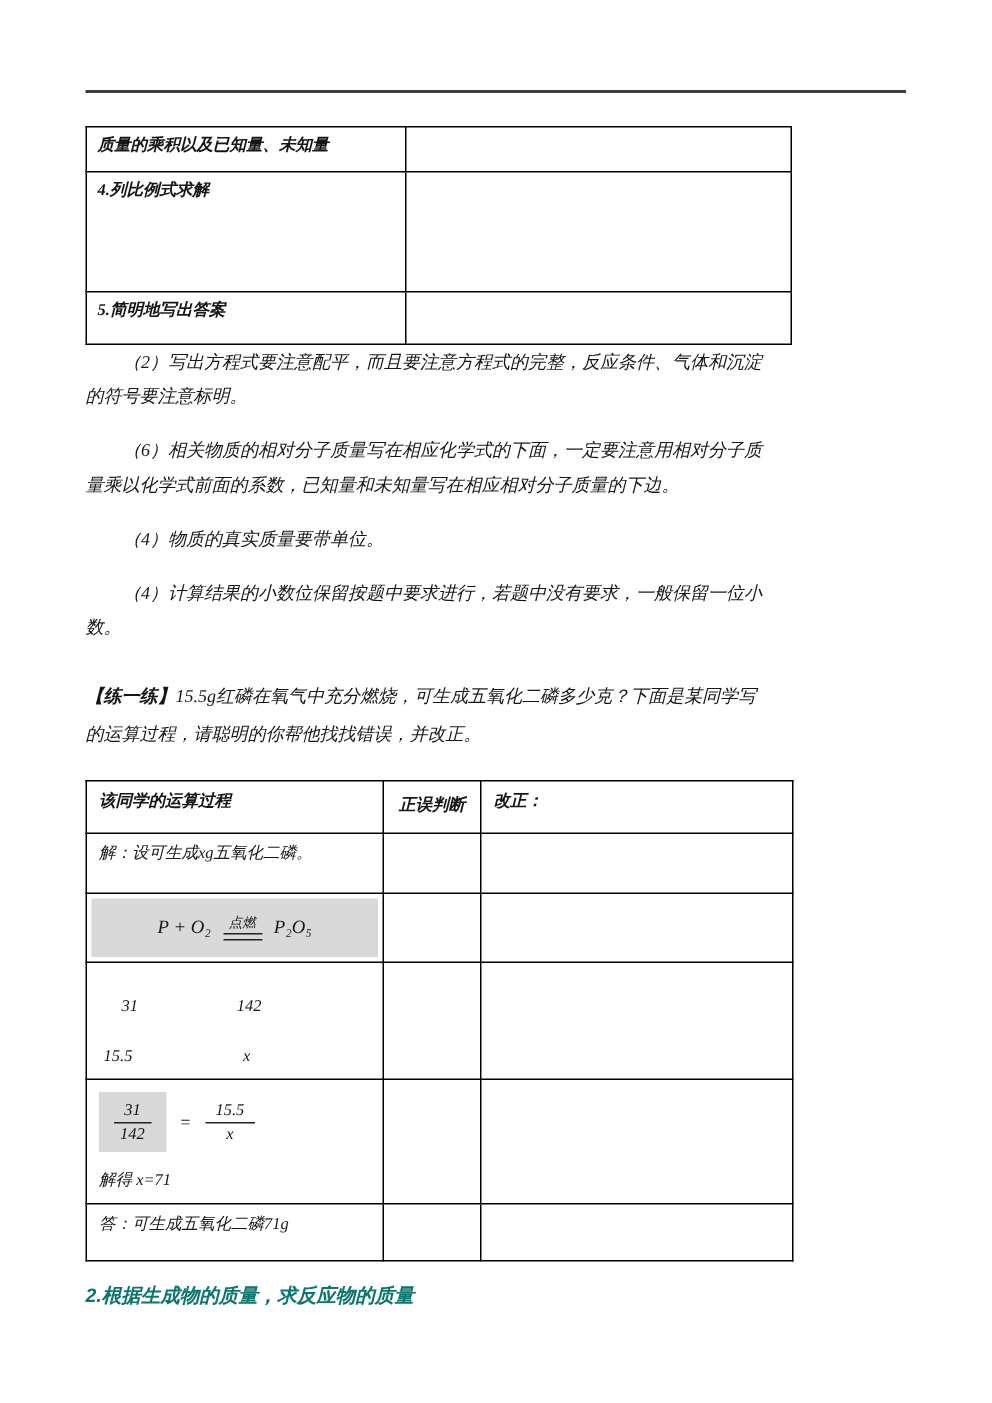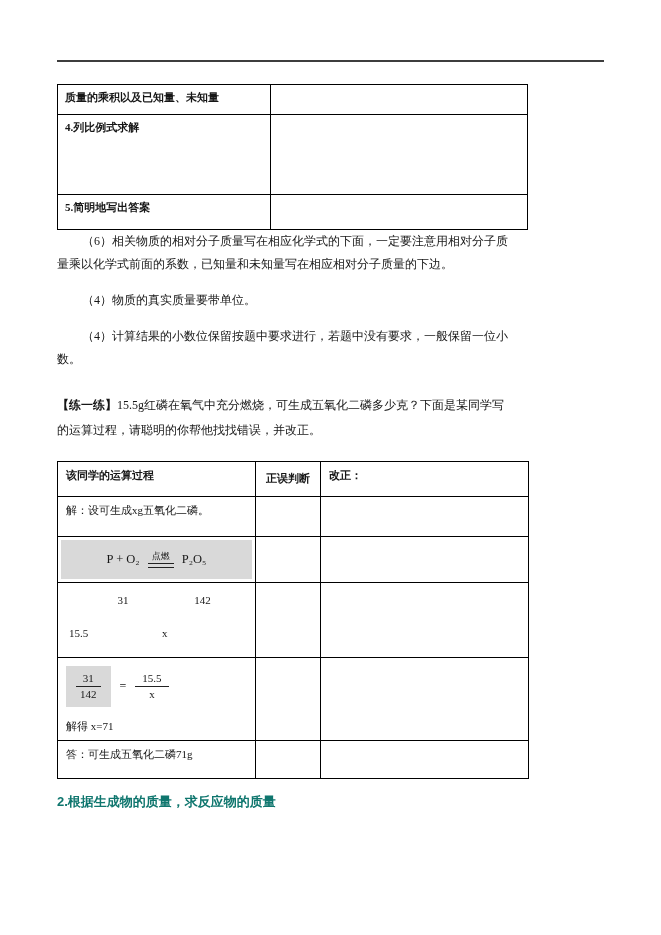--- a/index.html
+++ b/index.html
@@ -2,21 +2,21 @@
 <html><head>
 <meta charset="utf-8">
 <style>
   * { margin:0; padding:0; box-sizing:border-box; }
   html,body { background:#ffffff; }
   body {
     width:661px; height:935px; overflow:hidden;
     font-family:"Liberation Serif","DejaVu Serif",serif;
     color:#161616; font-size:12px;
   }
-  .page { width:565px; padding:0 57px; position:relative; }
+  .page { width:565px; padding:0 57px; position:relative;font-style:italic; }
 
   .top-rule {
     margin-top:60px; width:547px;
     border:none; border-top:2px solid #3d3d3d;
   }
 
   table { border-collapse:collapse; table-layout:fixed; }
   td { border:1px solid #000; vertical-align:top; }
 
   
@@ -55,21 +55,21 @@
   .eq-box {
     background:#d9d9d9; height:39px;
     display:flex; align-items:center; justify-content:center; gap:8px;
     font-size:12.5px;
   }
   .cond { display:inline-flex; flex-direction:column; align-items:center; line-height:1; }
   .cond-txt { font-size:9px; margin-bottom:2px; }
   .cond-line { width:26px; height:5px; border-top:1px solid #222; border-bottom:1px solid #222; }
 
   .nums { white-space:nowrap; }
-  .nums.l1 { margin-top:4px;text-align:center; }
+  .nums.l1 { margin-top:16px; }
   .nums.l2 { margin-top:18px; }
   .nums .a  { display:inline-block; margin-left:15px; }
   .nums .b  { display:inline-block; margin-left:63px; }
   .nums .a2 { display:inline-block; margin-left:3px; }
   .nums .b2 { display:inline-block; margin-left:71px; }
 
   .prop-row { display:flex; align-items:center; gap:9px; margin-top:2px; }
   .frac { display:inline-flex; flex-direction:column; align-items:center; line-height:1.35; font-size:11px; }
   .frac .num { padding:0 7px; border-bottom:1px solid #222; }
   .frac .den { padding:0 7px; }
@@ -109,20 +109,23 @@
       </tr>
       <tr class="r3">
         <td>
           <span>5.简明地写出答案</span>
         </td>
         <td></td>
       </tr>
     </tbody>
   </table>
 
+  <p class="note indent">
+    <span>（2）写出方程式要注意配平，而且要注意方程式的完整，反应条件、气体和沉淀的符号要注意标明。</span>
+  </p>
   <p class="note indent">
     <span>（6）相关物质的相对分子质量写在相应化学式的下面，一定要注意用相对分子质量乘以化学式前面的系数，已知量和未知量写在相应相对分子质量的下边。</span>
   </p>
   <p class="note indent">
     <span>（4）物质的真实质量要带单位。</span>
   </p>
   <p class="note indent">
     <span>（4）计算结果的小数位保留按题中要求进行，若题中没有要求，一般保留一位小数。</span>
   </p>
 

